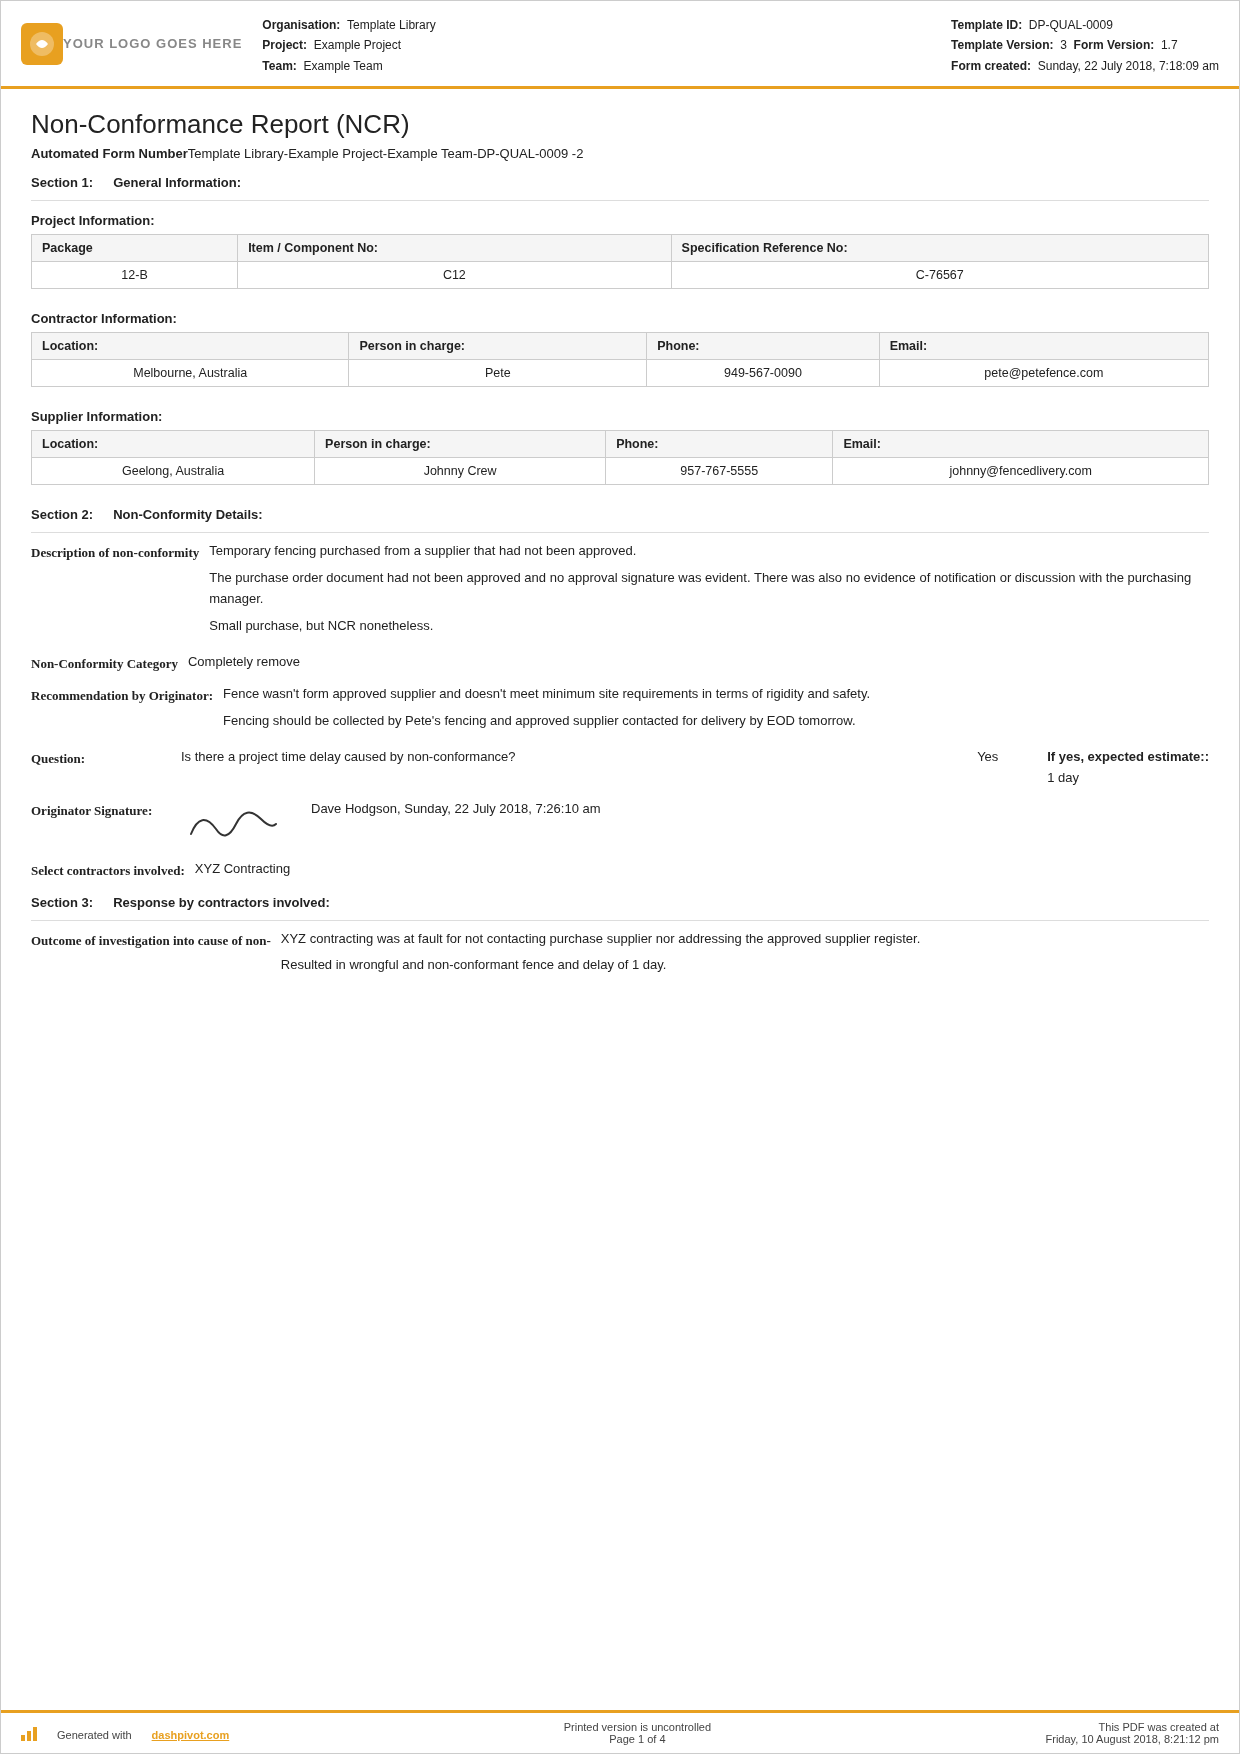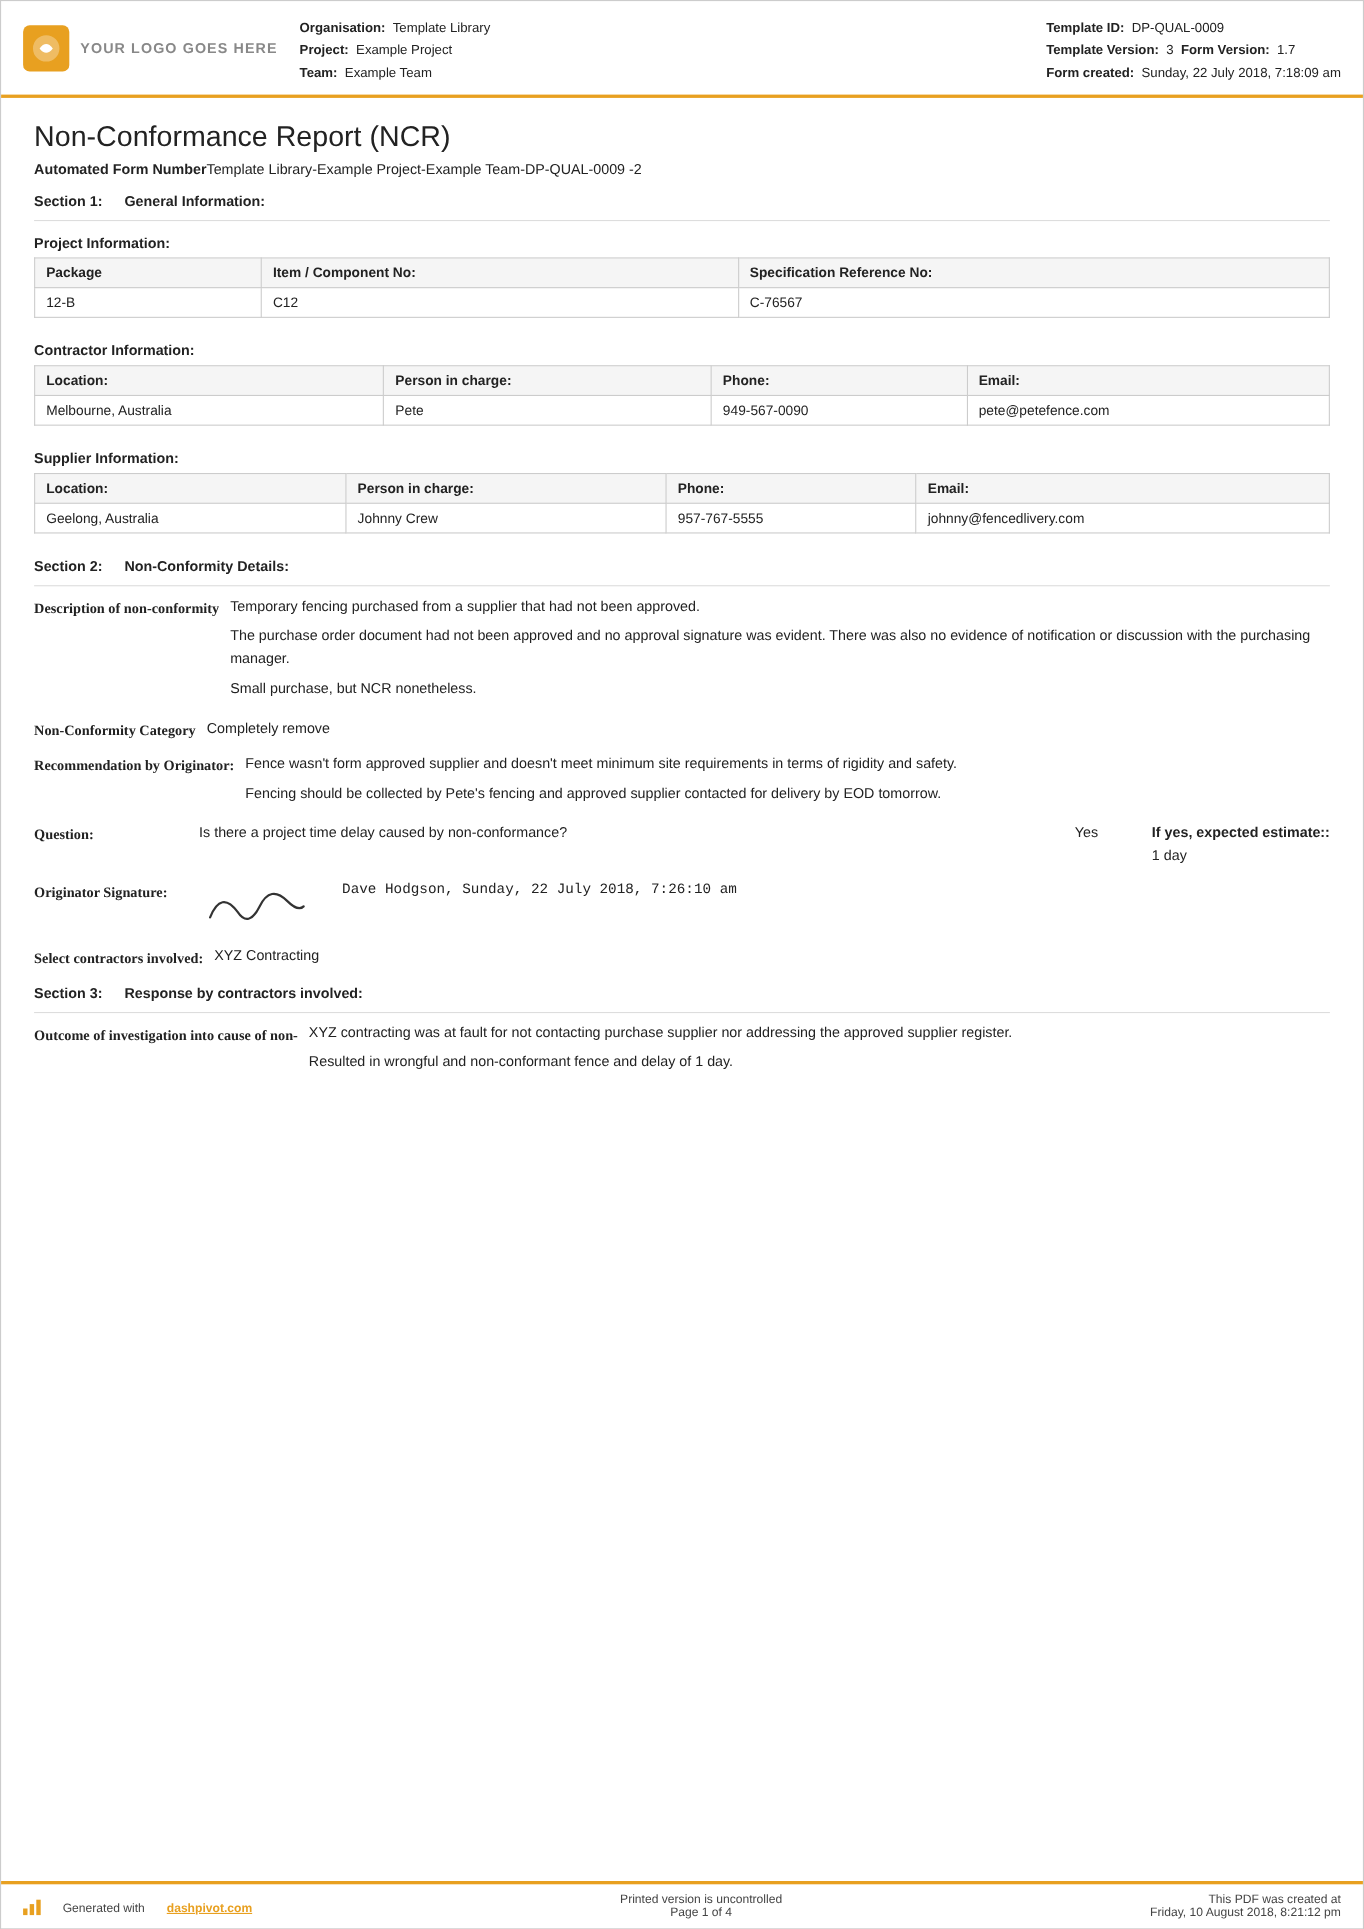--- a/index.html
+++ b/index.html
@@ -22,21 +22,21 @@
     .header {
       display: flex;
       align-items: stretch;
       border-bottom: 3px solid #e8a020;
       padding: 10px 20px;
       gap: 20px;
     }
     .logo-box {
       display: flex;
       align-items: center;
-      gap: 10px;
+      gap: 0;
       min-width: 200px;
     }
     .logo-icon {
       width: 42px;
       height: 42px;
       background: #e8a020;
       border-radius: 6px;
       display: flex;
       align-items: center;
       justify-content: center;
@@ -107,20 +107,21 @@
     .data-table th {
       background: #f5f5f5;
       border: 1px solid #ccc;
       padding: 6px 10px;
       text-align: left;
       font-weight: bold;
     }
     .data-table td {
       border: 1px solid #ccc;
       padding: 6px 10px;
+      text-align: center;
     }
 
     
     .field-row {
       display: flex;
       align-items: flex-start;
       margin-bottom: 10px;
       gap: 10px;
     }
     .field-label {
@@ -159,21 +160,20 @@
     }
     
     .photo1 { background: linear-gradient(135deg, #8b6914 25%, #6b4f10 50%, #a07820 75%); }
     .photo2 { background: linear-gradient(135deg, #4a7a3a 25%, #3a6a2a 50%, #5a8a4a 75%); }
 
     
     .signature-area {
       display: flex;
       align-items: flex-start;
       gap: 30px;
-      font-family: Liberation Mono, monospace;
     }
     .signature-img {
       width: 100px;
       height: 50px;
       display: flex;
       align-items: center;
       justify-content: center;
     }
     .signature-svg { width: 100px; height: 50px; }
 

